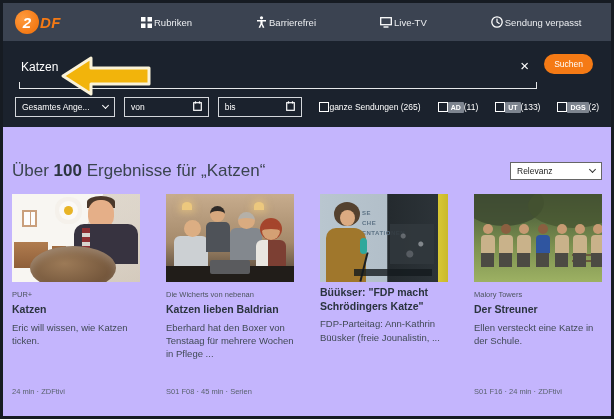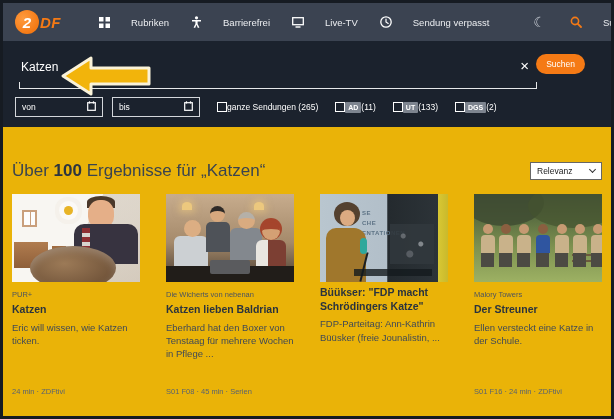--- a/index.html
+++ b/index.html
@@ -4,50 +4,50 @@
 <style>
   * { margin:0; padding:0; box-sizing:border-box; }
   html,body { width:614px; height:419px; background:#fff; font-family:"Liberation Sans", sans-serif; }
   .frame { width:614px; height:419px; border:3px solid #161b22; background:#fff; display:flex; flex-direction:column; overflow:hidden; }
 
   
   .navbar { height:38px; background:#3b4351; display:flex; align-items:center; padding:0 12px; gap:22px; flex:0 0 auto; }
   .logo { display:flex; align-items:center; gap:1px; margin-right:16px; }
   .logo-circle { width:24px; height:24px; border-radius:50%; background:radial-gradient(circle at 35% 35%, #ff9b3f, #f57a15 70%); color:#fff; font-weight:bold; font-style:italic; font-size:15px; display:flex; align-items:center; justify-content:center; }
   .logo-rest { color:#f57a15; font-weight:bold; font-style:italic; font-size:15px; letter-spacing:0.5px; }
-  .nav-item { display:flex; align-items:center; gap:21px; color:#eceef1; font-size:9.5px; cursor:pointer; white-space:nowrap; }
+  .nav-item { display:flex; align-items:center; gap:2px; color:#eceef1; font-size:9.5px; cursor:pointer; white-space:nowrap;margin-left:42px; }
   .nav-item svg { display:block; }
   .nav-spacer { flex:1; }
   .moon { color:#c4c9d1; font-size:14px; line-height:1; cursor:pointer; }
   .nav-right { display:flex; align-items:center; gap:24px; }
 
   
   .search-section { background:#1b222d; padding:10px 12px 10px 12px; flex:0 0 auto; position:relative; }
   .search-row { position:relative; height:40px; }
   .search-input-text { position:absolute; left:6px; top:9px; color:#fff; font-size:12px; }
   .search-underline { position:absolute; left:4px; right:62px; bottom:2px; height:7px; border-left:1px solid #e6e8ea; border-right:1px solid #e6e8ea; border-bottom:1px solid #e6e8ea; }
   .clear-x { position:absolute; right:70px; top:7px; color:#fff; font-size:15px; line-height:1; cursor:pointer; }
-  .submit-btn { position:absolute; right:14px; top:3px; background:#f57a15; color:#fff; border:none; border-radius:10px; font-size:8.5px; padding:5px 10px; cursor:pointer; font-family:"Liberation Sans", sans-serif; }
+  .submit-btn { position:absolute; right:6px; top:3px; background:#f57a15; color:#fff; border:none; border-radius:10px; font-size:8.5px; padding:5px 10px; cursor:pointer; font-family:"Liberation Sans", sans-serif; }
   .annot-arrow { position:absolute; left:46px; top:4px; pointer-events:none; }
 
   .filter-row { display:flex; align-items:center; gap:9px; margin-top:6px; }
   .f-box { border:1.5px solid #d4d7db; color:#fff; font-size:8.5px; height:20px; display:flex; align-items:center; padding:0 6px; gap:6px; background:transparent; cursor:pointer; }
   .f-select { width:104px; justify-content:space-between; }
   .f-date { width:88px; justify-content:space-between; }
   .chev { width:5px; height:5px; border-right:1.5px solid #fff; border-bottom:1.5px solid #fff; transform:rotate(45deg); margin-top:-3px; }
   .cb-group { display:flex; align-items:center; color:#fff; font-size:8.5px; margin-left:8px; cursor:pointer; white-space:nowrap; }
   .checkbox { width:10px; height:10px; border:1.5px solid #fff; background:transparent; display:inline-block; }
   .badge { background:#7d848f; color:#fff; font-size:7px; font-weight:bold; padding:2px 3px; border-radius:1px; }
 
   
-  .results { background:#eab308; flex:1; padding:34px 9px 0 9px; overflow:hidden; }
+  .results { background:#c4b5fd; flex:1; padding:34px 9px 0 9px; overflow:hidden; }
   .results-head { display:flex; align-items:center; justify-content:space-between; }
   .results-title { font-size:17px; color:#3a444f; font-weight:normal; }
   .results-title b { font-weight:bold; color:#2c3540; }
-  .sort-select { background:#fff; border:1px solid #666; width:72px; height:18px; display:flex; align-items:center; justify-content:space-between; padding:0 6px; font-size:8.5px; color:#222; cursor:pointer; }
+  .sort-select { background:#fff; border:1px solid #666; width:92px; height:18px; display:flex; align-items:center; justify-content:space-between; padding:0 6px; font-size:8.5px; color:#222; cursor:pointer; }
   .chev-dark { width:5px; height:5px; border-right:1.5px solid #333; border-bottom:1.5px solid #333; transform:rotate(45deg); margin-top:-3px; }
 
   .cards { display:grid; grid-template-columns:repeat(4, 1fr); gap:26px; margin-top:13px; height:206px; }
   .card { display:flex; flex-direction:column; cursor:pointer; }
   .thumb { height:88px; position:relative; overflow:hidden; background:#ccc; flex:0 0 auto; }
   .brand { font-size:7.5px; color:#4c545f; margin-top:8px; }
   .card-title { font-size:10.5px; font-weight:bold; color:#2a333e; margin-top:4px; line-height:1.3; }
   .card-desc { font-size:9.5px; color:#414a56; margin-top:4px; line-height:1.4; }
   .card-meta { font-size:7.5px; color:#5a636f; margin-top:auto; padding-bottom:4px; }
 
@@ -190,20 +190,24 @@
       <span class="search-input-text">Katzen</span>
       <div class="search-underline"></div>
       <span class="clear-x">×</span>
       <button class="submit-btn">Suchen</button>
       <svg class="annot-arrow" width="92" height="42" viewBox="0 0 92 42">
         <path d="M2 21 L30 3 L30 13 L88 13 L88 29 L30 29 L30 39 Z" fill="#f2b40b" stroke="#faf2d8" stroke-width="3" stroke-linejoin="round"></path>
       </svg>
     </div>
 
     <div class="filter-row">
+      <div class="f-box f-select">
+        <span>Gesamtes Ange...</span>
+        <span class="chev"></span>
+      </div>
       <div class="f-box f-date">
         <span>von</span>
         <span>
           <svg width="9" height="10" viewBox="0 0 9 10">
               <rect x="0.7" y="1.7" width="7.6" height="7.6" fill="none" stroke="#fff" stroke-width="1.2"></rect>
               <line x1="2.5" y1="0.3" x2="2.5" y2="2.5" stroke="#fff" stroke-width="1.2"></line>
               <line x1="6.5" y1="0.3" x2="6.5" y2="2.5" stroke="#fff" stroke-width="1.2"></line>
             </svg>
         </span>
       </div>

